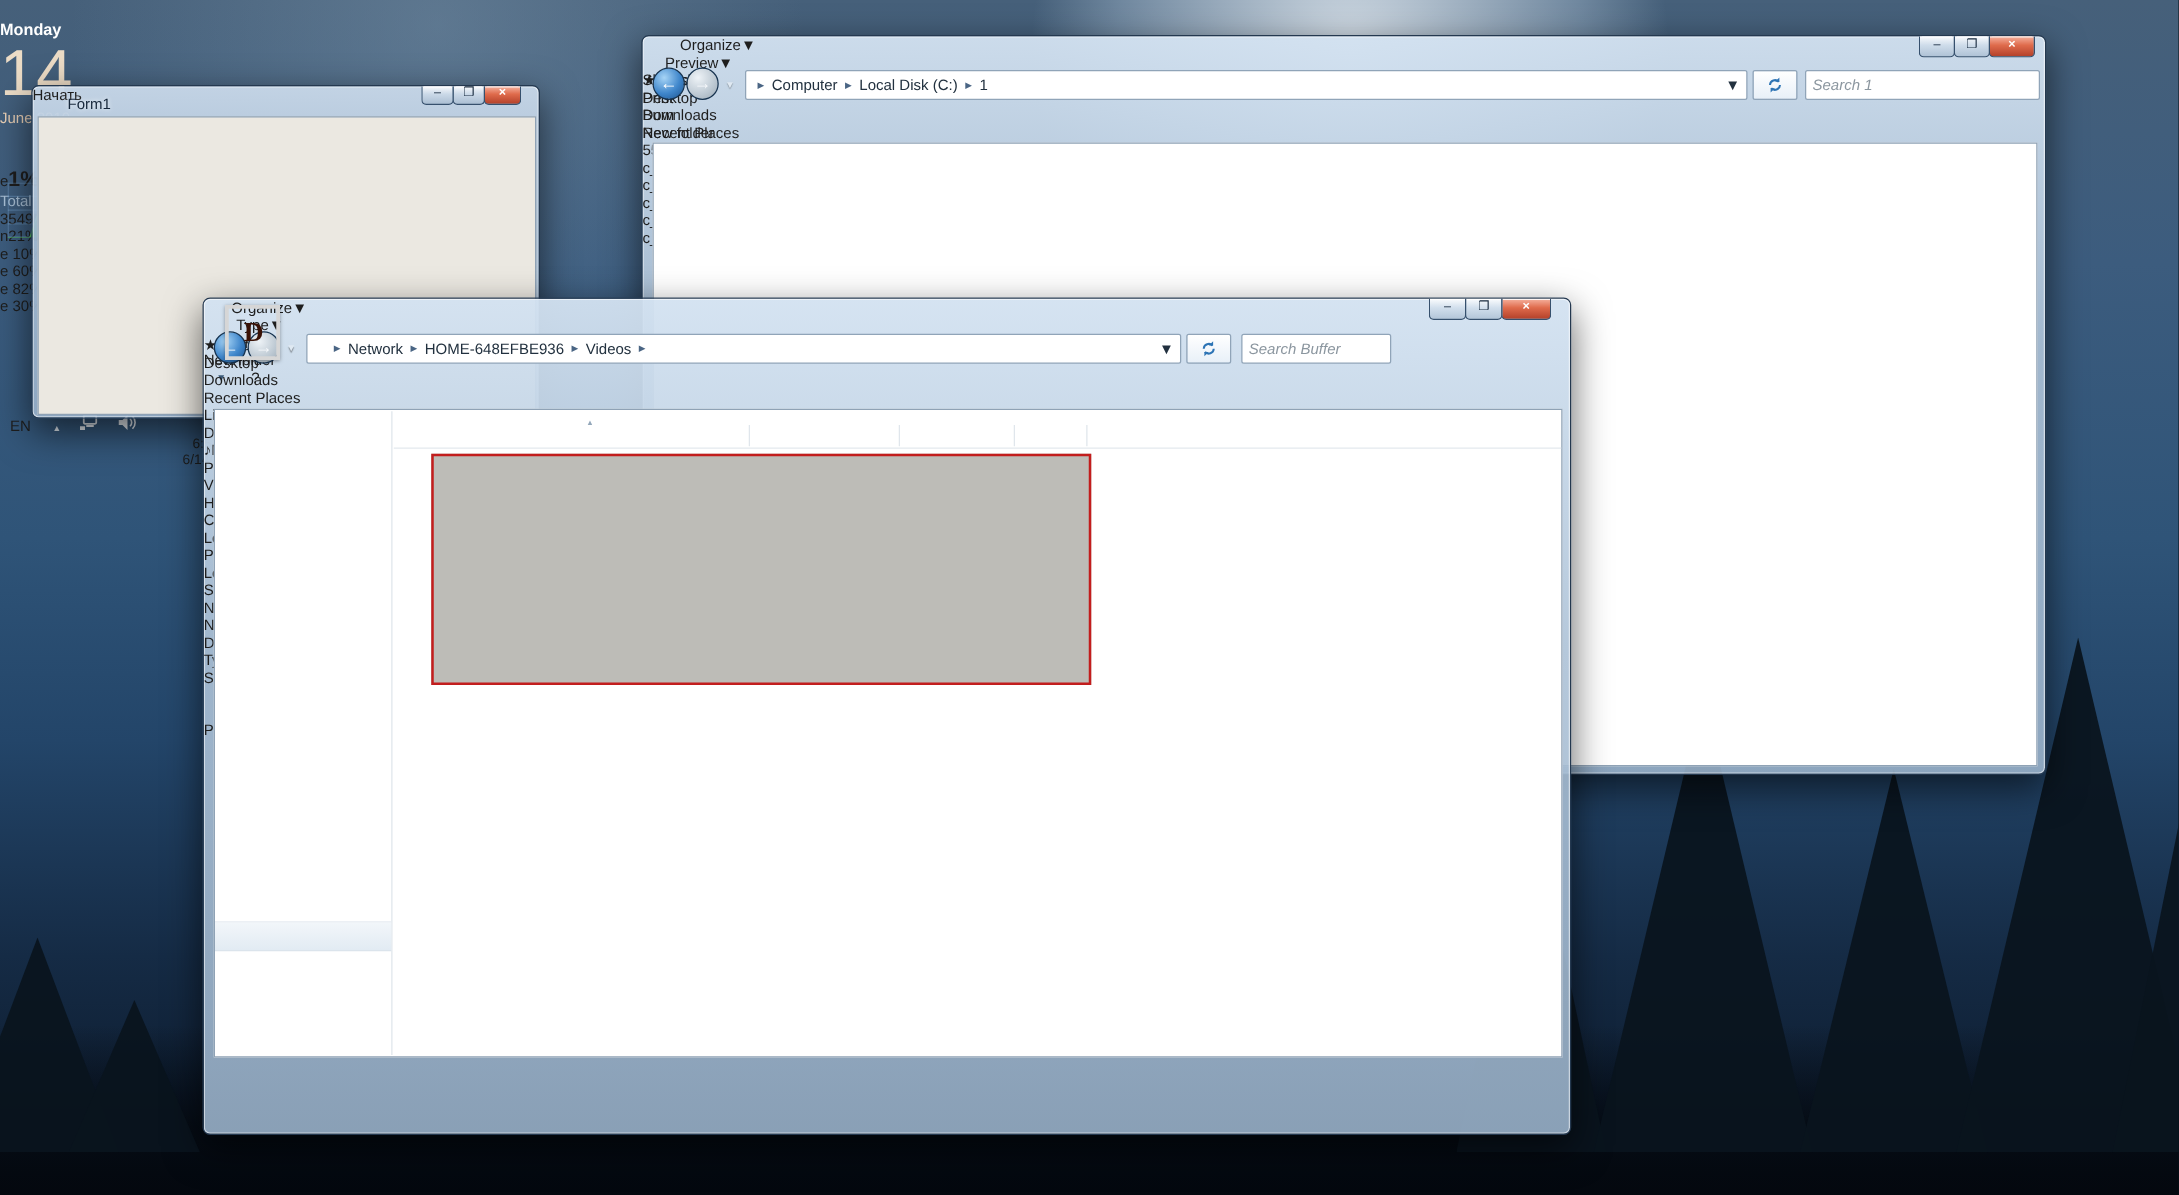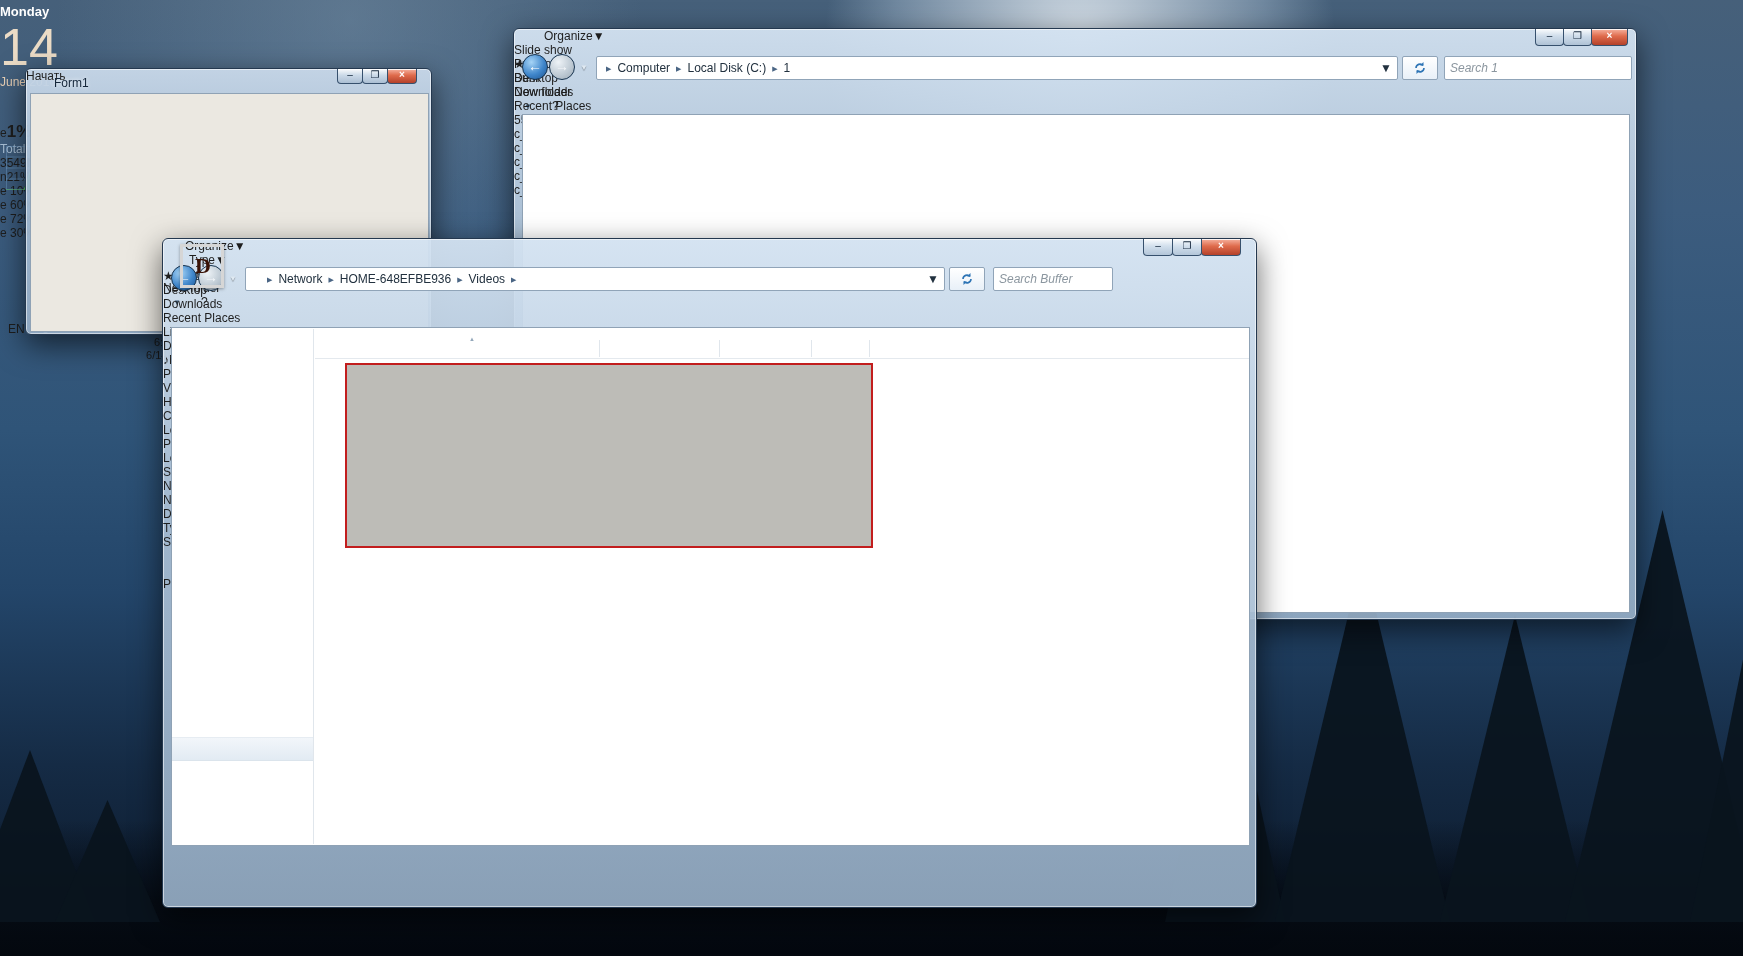--- a/index.html
+++ b/index.html
@@ -142,34 +142,34 @@
   <div class="tree" style="left:1440px;top:615px;width:150px;height:307px"></div>
   <div class="tree" style="left:1565px;top:510px;width:195px;height:412px"></div>
   <div class="tree" style="left:1690px;top:600px;width:130px;height:322px"></div>
   <div class="tree" style="left:-35px;top:750px;width:130px;height:172px"></div>
   <div class="tree" style="left:55px;top:800px;width:105px;height:122px"></div>
 
   <div>
     <div class="spiralbase" style="left:1594px;top:12px;width:124px"></div>
     <div class="spiral" style="left:1598px;top:3px;width:116px"></div>
     <div class="gad-cal-page" style="left:1594px;top:22px;width:124px;height:118px">
-      <div style="margin-top:4px;font-size:13px;font-weight:bold;color:#fff">Monday</div>
+      <div style="margin-top:16px;font-size:13px;font-weight:bold;color:#fff">Monday</div>
       <div style="font-size:52px;line-height:56px;color:#ecdcc6;font-weight:400">14</div>
       <div style="font-size:12px;color:#e8cfb5">June 2010</div>
     </div>
   </div>
 
   <div class="meter" style="left:1598px;top:152px;width:124px;height:196px">
     <div class="mrow" style="top:10px"><span>e</span><span class="rv" style="font-size:17px;font-weight:bold">1%</span></div>
     <div class="mrow" style="top:36px"><span></span><span style="color:#a9c0d6">Total</span></div>
     <div class="mrow" style="top:52px"><span></span><span class="rv">3549MB</span></div>
     <div class="mrow" style="top:68px"><span>n</span><span class="rv">21%</span></div>
     <div class="mrow" style="top:84px"><span>e 1</span><span class="core">0%</span></div>
     <div class="mrow" style="top:99px"><span>e 6</span><span class="core">0%</span></div>
-    <div class="mrow" style="top:114px"><span>e 7</span><span class="core">2%</span></div>
+    <div class="mrow" style="top:114px"><span>e 8</span><span class="core">2%</span></div>
     <div class="mrow" style="top:129px"><span>e 3</span><span class="core">0%</span></div>
     <svg style="position:absolute;left:6px;top:146px" width="112" height="44" viewBox="0 0 112 44">
       <g stroke="rgba(130,178,224,0.35)" stroke-width="1">
         <line x1="0" y1="11" x2="112" y2="11"></line>
           <line x1="0" y1="22" x2="112" y2="22"></line>
           <line x1="0" y1="33" x2="112" y2="33"></line>
         <line x1="28" y1="0" x2="28" y2="44"></line>
           <line x1="56" y1="0" x2="56" y2="44"></line>
           <line x1="84" y1="0" x2="84" y2="44"></line>
         <rect x="0.5" y="0.5" width="111" height="43" fill="none"></rect>
@@ -204,20 +204,21 @@
           <path d="M11 7a4 4 0 0 1-7 2.5" fill="none" stroke="#2d74b5" stroke-width="1.6"></path>
           <path d="M3.5 13V9.6h3.4z" fill="#2d74b5"></path>
         </svg>
     </div>
     <div class="field" style="left:930px;top:27px;width:188px;height:24px">
       <input value="" placeholder="Search 1" style="">
       <span class="mag"></span>
     </div>
     <div class="toolbar" style="left:1px;top:57px;width:1122px;height:28px">
       <div class="tb" style="margin-left:30px"><span>Organize</span><span class="dn">▼</span></div>
+      <div class="tb" style="margin-left:18px"><span class="ic i-pic"></span><span>Preview</span><span class="dn">▼</span></div>
       <div class="tb"><span>Slide show</span></div>
       <div class="tb"><span>Print</span></div>
       <div class="tb"><span>Burn</span></div>
       <div class="tb"><span>New folder</span></div>
       <div style="margin-left:auto;display:flex;align-items:center;gap:10px;padding-right:14px">
         <span class="viewsico"></span>
         <span class="dn" style="color:#3c5a78;font-size:8px">▼</span>
         <span class="paneico"></span>
         <span class="help">?</span>
       </div>

